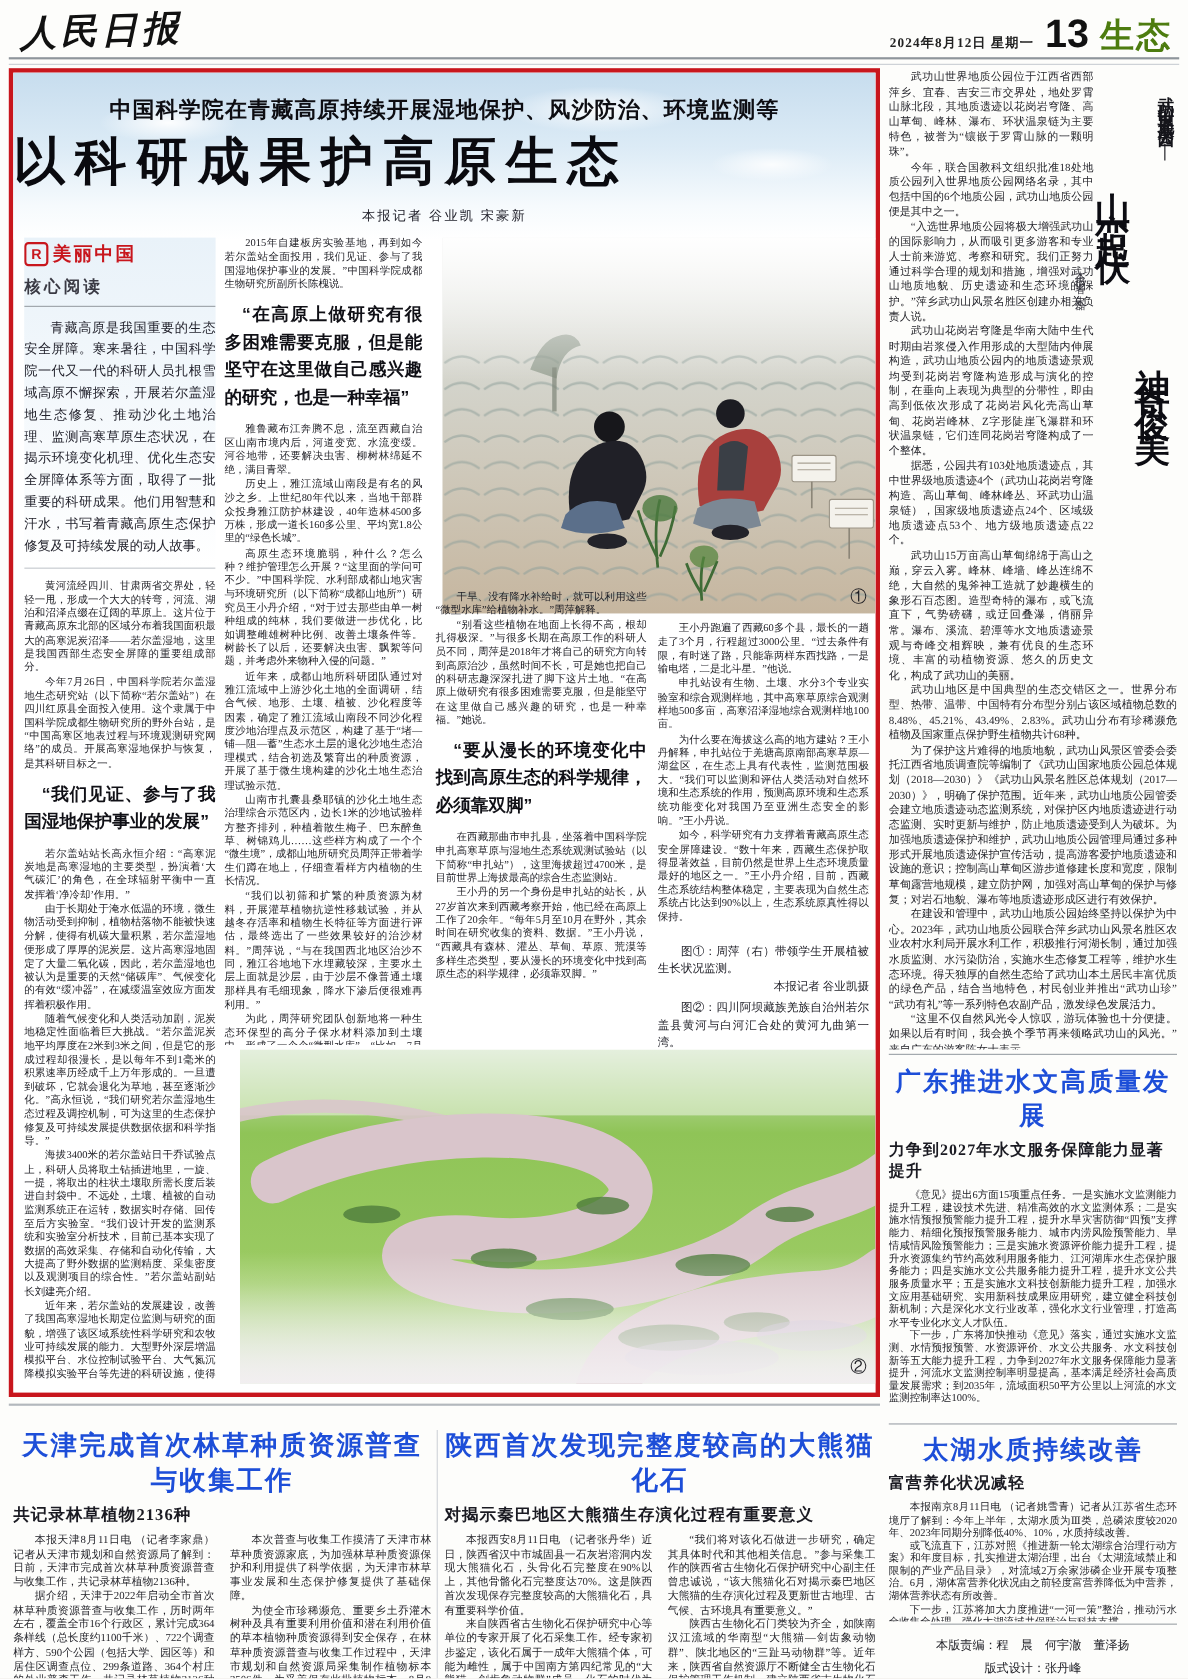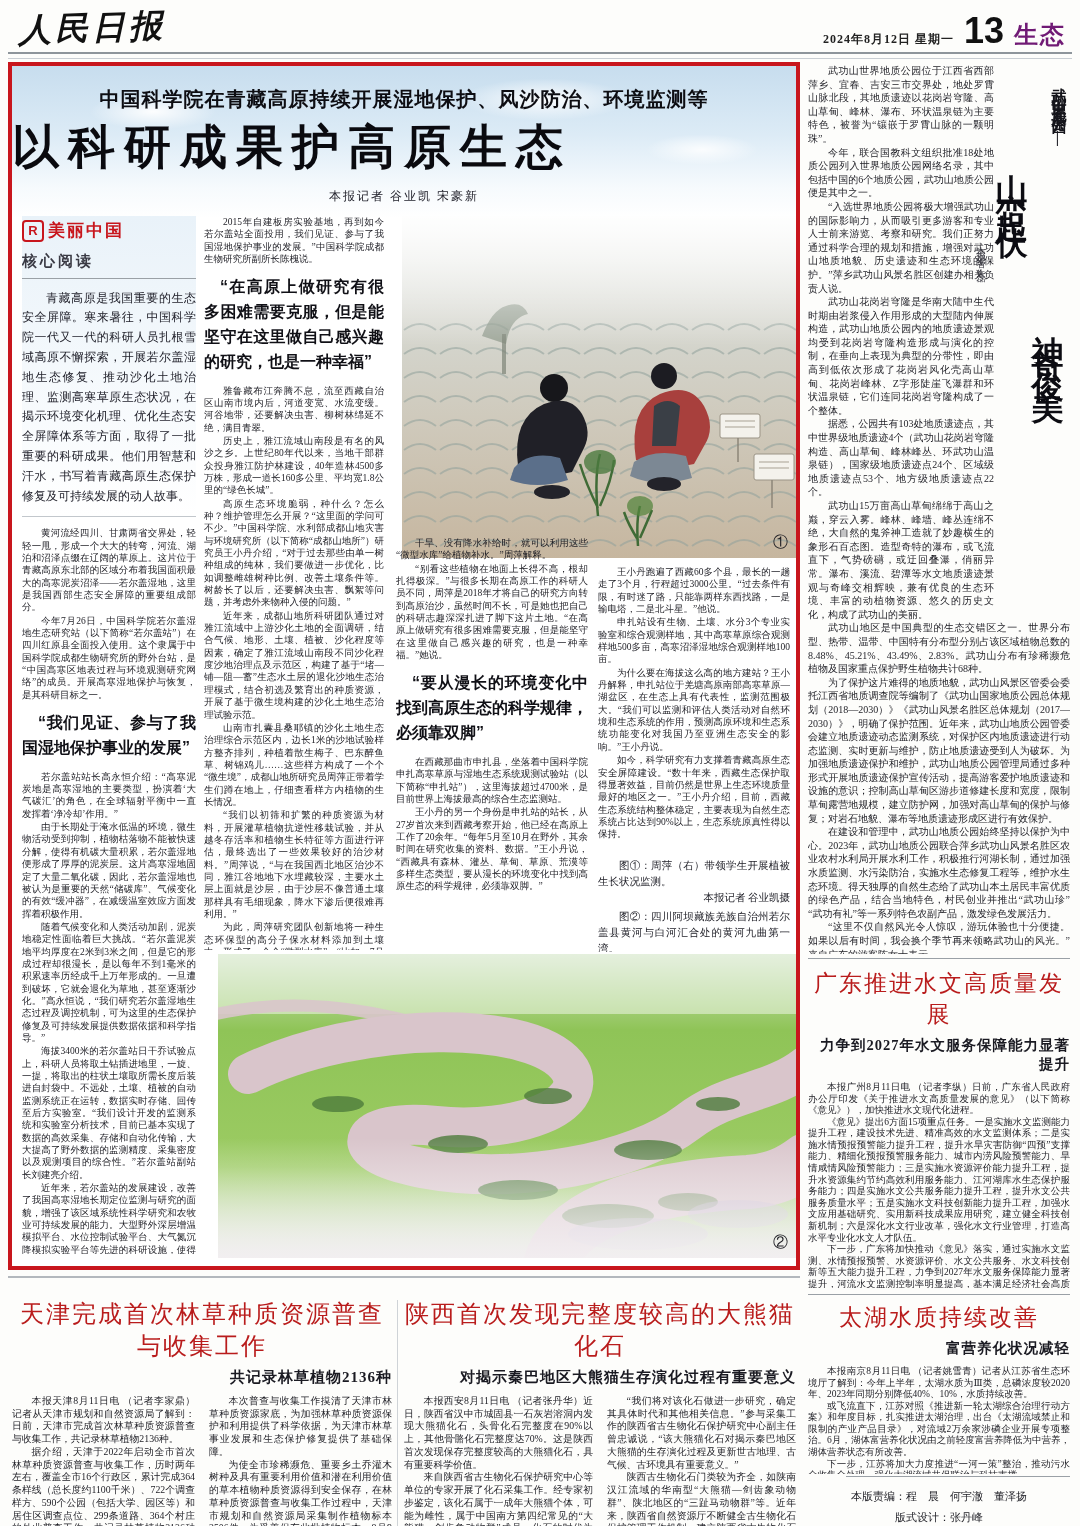--- a/index.html
+++ b/index.html
@@ -4,21 +4,21 @@
 <style>
   html,body{margin:0;padding:0;}
   body{background:#e9e7e2;font-family:"Liberation Serif","DejaVu Serif",serif;color:#1d1d24;}
   .page{position:relative;width:1080px;height:1526px;margin:0 auto;background:#fdfdfb;overflow:hidden;}
 
   
   .masthead{position:absolute;left:18px;top:6px;font-family:"DejaVu Serif",serif;font-style:italic;font-weight:900;font-size:33px;letter-spacing:4px;transform:rotate(-2deg);color:#111;}
   .header-right{position:absolute;right:14px;top:10px;display:flex;align-items:baseline;gap:10px;}
   .header-date{font-size:12px;font-weight:700;color:#222;letter-spacing:1px;}
   .header-pagenum{font-family:"Liberation Sans","DejaVu Sans",sans-serif;font-size:36px;font-weight:700;color:#111;}
-  .header-section{font-size:24px;font-weight:900;color:#701a75;letter-spacing:2px;}
+  .header-section{font-size:31px;font-weight:900;color:#4d7c0f;letter-spacing:2px;}
   .header-rule{position:absolute;left:8px;right:8px;top:52px;height:4px;border-top:2px solid #8e959b;border-bottom:1px solid #c9ced3;}
 
   
   .main-box{position:absolute;left:8px;top:62px;width:784px;height:1200px;border:4px solid #c8161d;background:#fff;overflow:hidden;}
   .sky{position:absolute;left:0;top:0;width:100%;height:152px;background:
       radial-gradient(90px 26px at 18% 30%,rgba(255,255,255,.95),rgba(255,255,255,0) 70%),
       radial-gradient(120px 30px at 68% 22%,rgba(255,255,255,.9),rgba(255,255,255,0) 70%),
       radial-gradient(80px 22px at 88% 55%,rgba(255,255,255,.85),rgba(255,255,255,0) 70%),
       linear-gradient(#c7ddee 0%,#dcebf6 45%,#f6fafd 80%,#ffffff 100%);}
   .kicker{position:absolute;left:0;right:0;top:20px;text-align:center;font-family:"Liberation Sans","DejaVu Sans",sans-serif;font-weight:700;font-size:20px;letter-spacing:1px;color:#0d0d12;}
@@ -60,22 +60,22 @@
   .wg-text .para{margin:0;text-indent:2em;}
   .wg-float{float:right;width:76px;height:545px;}
   .wg-vertical{position:absolute;right:0;top:0;width:90px;height:560px;pointer-events:none;}
   .wg-kicker{position:absolute;right:2px;top:12px;writing-mode:vertical-rl;font-size:15px;font-weight:700;letter-spacing:4px;color:#15151b;}
   .wg-byline{position:absolute;left:-6px;top:175px;writing-mode:vertical-rl;font-size:9.5px;letter-spacing:4px;color:#33333c;}
   .wg-title1{position:absolute;left:10px;top:85px;writing-mode:vertical-rl;font-size:32px;font-weight:900;letter-spacing:18px;color:#0c0c12;}
   .wg-title2{position:absolute;right:0px;top:245px;writing-mode:vertical-rl;font-size:32px;font-weight:900;letter-spacing:18px;color:#0c0c12;}
 
   .rc-rule{position:absolute;left:0;width:262px;border-top:1px solid #9aa0a6;}
   .news{position:absolute;left:0;width:262px;overflow:hidden;}
-  .news-title{text-align:center;font-weight:400;font-size:23px;letter-spacing:2px;color:#b91c1c;margin:2px 0 6px 0;}
-  .news-sub{text-align:right;font-weight:600;font-size:14.5px;letter-spacing:1px;color:#1a1a22;margin-bottom:8px;}
+  .news-title{text-align:center;font-weight:700;font-size:23px;letter-spacing:2px;color:#1d4ed8;margin:2px 0 6px 0;}
+  .news-sub{text-align:left;font-weight:600;font-size:14.5px;letter-spacing:1px;color:#1a1a22;margin-bottom:8px;}
   .news-body{font-size:9.5px;line-height:1.22;text-align:justify;}
   .news-body .para{margin:0;text-indent:2em;}
   .guangdong{top:904px;height:322px;}
   .taihu{top:1238px;height:174px;}
   .credits-rule{top:1414px;left:38px;width:224px;}
   .credits{position:absolute;left:0;top:1424px;width:262px;text-align:center;font-size:11px;line-height:1.9;color:#1d1d24;}
 
   
   .bottom{position:absolute;top:1296px;overflow:hidden;height:230px;}
   .tianjin{left:12px;width:380px;}
@@ -302,21 +302,20 @@
         <div class="wg-title2">神奇俊美</div>
       </div>
     </article>
 
     <div class="rc-rule" style="top:896px;"></div>
 
     <article class="news guangdong">
       <div class="news-title">广东推进水文高质量发展</div>
       <div class="news-sub">力争到2027年水文服务保障能力显著提升</div>
       <div class="news-body">
-          <p class="para">本报广州8月11日电 （记者李纵）日前，广东省人民政府办公厅印发《关于推进水文高质量发展的意见》（以下简称《意见》），加快推进水文现代化进程。</p>
           <p class="para">《意见》提出6方面15项重点任务。一是实施水文监测能力提升工程，建设技术先进、精准高效的水文监测体系；二是实施水情预报预警能力提升工程，提升水旱灾害防御“四预”支撑能力、精细化预报预警服务能力、城市内涝风险预警能力、旱情咸情风险预警能力；三是实施水资源评价能力提升工程，提升水资源集约节约高效利用服务能力、江河湖库水生态保护服务能力；四是实施水文公共服务能力提升工程，提升水文公共服务质量水平；五是实施水文科技创新能力提升工程，加强水文应用基础研究、实用新科技成果应用研究，建立健全科技创新机制；六是深化水文行业改革，强化水文行业管理，打造高水平专业化水文人才队伍。</p>
           <p class="para">下一步，广东将加快推动《意见》落实，通过实施水文监测、水情预报预警、水资源评价、水文公共服务、水文科技创新等五大能力提升工程，力争到2027年水文服务保障能力显著提升，河流水文监测控制率明显提高，基本满足经济社会高质量发展需求；到2035年，流域面积50平方公里以上河流的水文监测控制率达100%。</p>
         </div>
     </article>
 
     <div class="rc-rule" style="top:1232px;"></div>
 
     <article class="news taihu">
       <div class="news-title">太湖水质持续改善</div>
       <div class="news-sub">富营养化状况减轻</div>

